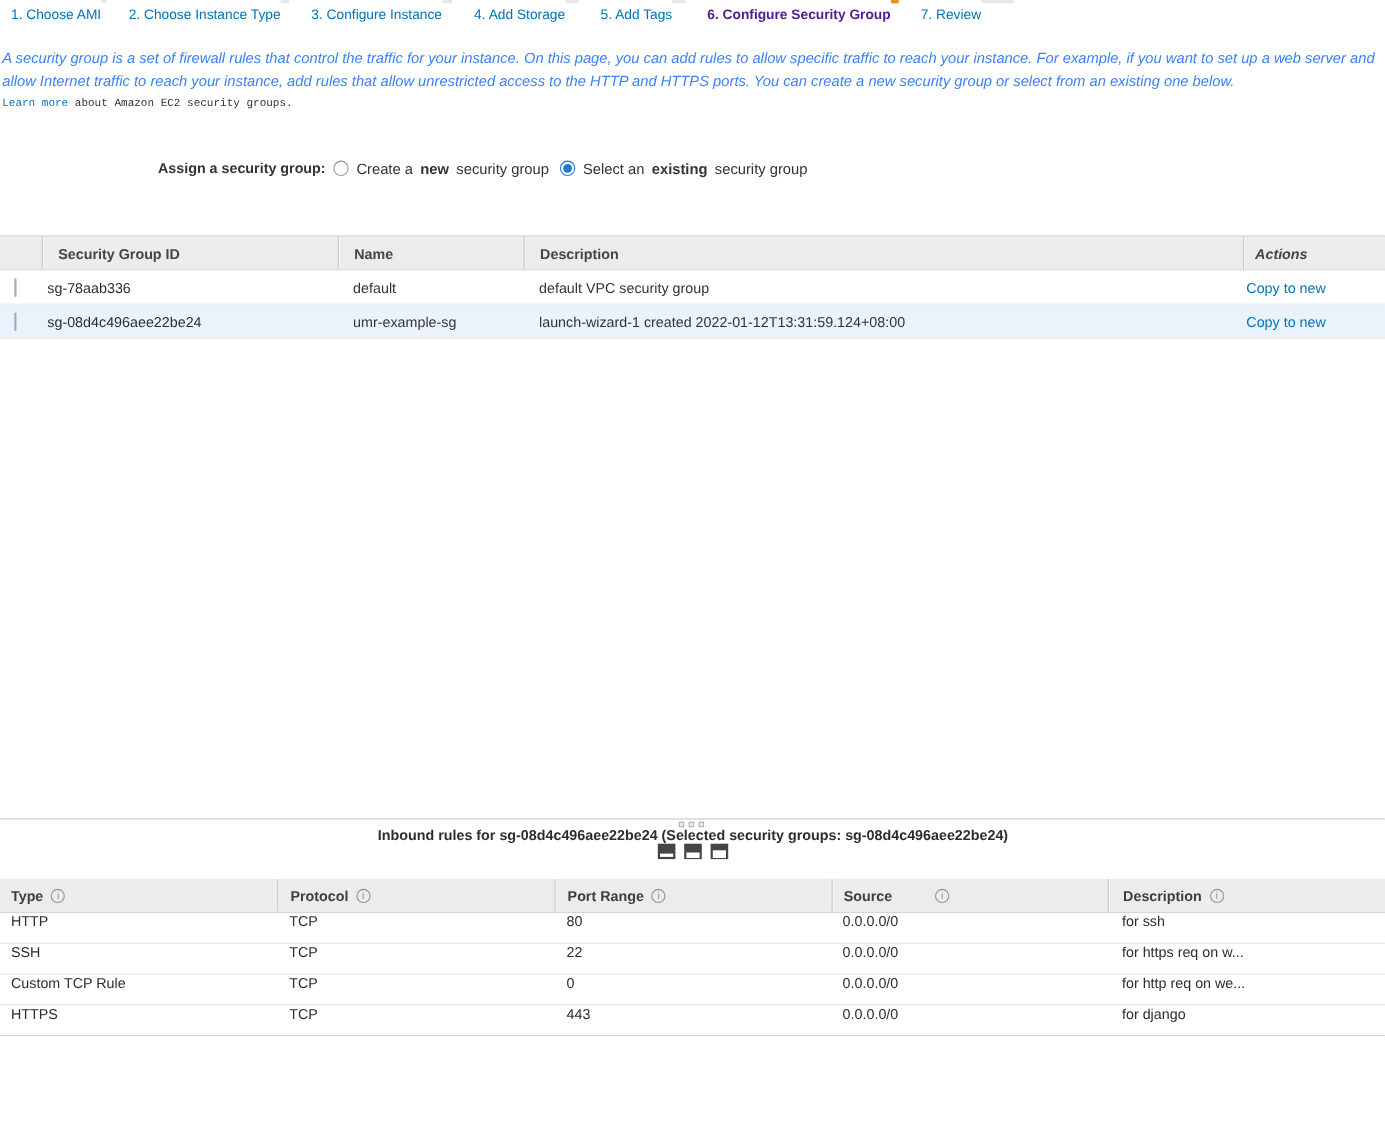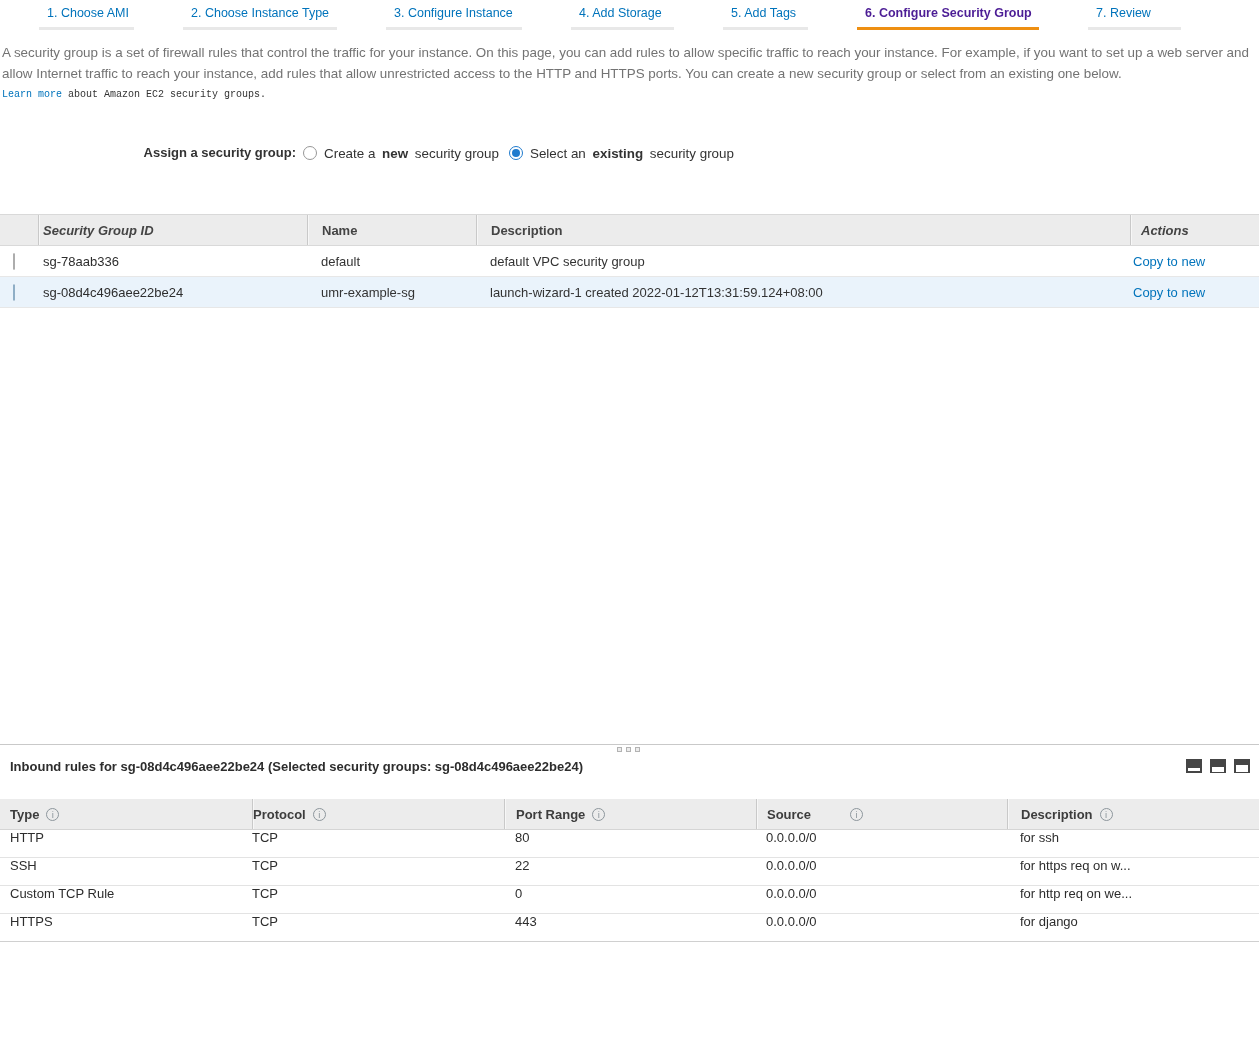--- a/index.html
+++ b/index.html
@@ -2,32 +2,32 @@
 <html><head>
 <meta charset="utf-8">
 <style>
   * { box-sizing: border-box; margin: 0; padding: 0; }
   html, body { background: #fff; }
   body { font-family: "Liberation Sans", sans-serif; color: #333; }
   #app { position: relative; width: 1259px; height: 1039px; background: #fff; overflow: hidden; }
 
   
   .tabbar { position: absolute; top: 0; left: 2px; display: flex; gap: 12px; height: 30px; }
-  .tab { display: flex; flex-direction: column; justify-content: space-between; cursor: pointer; margin-left: 37px; }
+  .tab { display: flex; flex-direction: row; justify-content: space-between; cursor: pointer; }
   .tab-label { padding: 6px 0 0 8px; font-size: 12.5px; color: #0073bb; white-space: nowrap; }
   .tab-underline { height: 3px; background: #e8e8e8; width: 100%; }
   .tab.active .tab-label { color: #4c1d95; font-weight: bold; }
   .tab.active .tab-underline { background: #ee8f12; }
   .t1 { width: 95px; } .t2 { width: 154px; } .t3 { width: 136px; } .t4 { width: 103px; }
   .t5 { width: 85px; } .t6 { width: 182px; } .t7 { width: 93px; }
 
   
   .lede { position: absolute; top: 42px; left: 2px; right: 5px; }
   h1 { font-size: 22px; font-weight: 400; color: #494949; line-height: 28px; margin-bottom: 7px; letter-spacing: 0.2px; }
-  .intro { font-size: 13.4px; line-height: 21px; color: #737373; }
+  .intro { font-size: 13.4px; line-height: 21px; color: #3b82f6; font-style: italic; }
   .learn-line { font-size: 10px; line-height: 21px; color: #333; font-family: Liberation Mono, monospace; }
   a.link { color: #0073bb; text-decoration: none; cursor: pointer; }
 
   
   .assign { position: absolute; top: 143px; left: 0; display: flex; }
   .assign-label { width: 296px; text-align: right; font-weight: bold; font-size: 13px; color: #333; padding-top: 2px; }
   .options { margin-left: 7px; display: flex; gap: 10px; }
   .option { display: flex; align-items: center; font-size: 13.4px; color: #333; height: 20px; cursor: pointer; }
   .radio { width: 14px; height: 14px; border: 1px solid #979797; border-radius: 50%; background: #fff; margin-right: 7px; position: relative; flex: none; }
   .radio.selected { border-color: #1f7bce; }
@@ -38,54 +38,54 @@
   
   .sg-table { position: absolute; top: 214px; left: 0; width: 1259px; font-size: 13px; }
   .sg-header { display: flex; height: 32px; align-items: center; background: #ececec; border-top: 1px solid #d9d9d9; border-bottom: 1px solid #d9d9d9; font-weight: bold; color: #444; }
   .sg-header .hc { height: 100%; display: flex; align-items: center; }
   .sep { border-left: 1px solid #c9c9c9; box-shadow: 1px 0 0 #f7f7f7 inset; }
   .c-check { width: 38px; flex: none; }
   .c-id { width: 269px; flex: none; }
   .c-name { width: 169px; flex: none; }
   .c-desc { width: 654px; flex: none; }
   .c-act { width: 129px; flex: none; }
-  .sg-header .c-id { padding-left: 4px; font-style: italic; }
+  .sg-header .c-id { padding-left: 14px; }
   .sg-header .c-name { padding-left: 14px; }
   .sg-header .c-desc { padding-left: 14px; }
   .sg-header .c-act { padding-left: 10px; font-style: italic; }
   .sg-row { display: flex; height: 31px; align-items: center; border-bottom: 1px solid #e7e7e7; background: #fff; cursor: pointer; }
   .sg-row.selected { background: #eaf3fb; }
   .sg-row .c-id { padding-left: 5px; color: #2d2d2d; }
   .sg-row .c-name { padding-left: 14px; }
   .sg-row .c-desc { padding-left: 14px; }
   .sg-row .c-act { padding-left: 3px; }
   .checkbox { width: 16px; height: 16px; margin-left: 13px; border: 1px solid #adadad; border-radius: 3px; background: #f3f3f3; position: relative; cursor: pointer; }
   .checkbox.checked { background: #fff; border-color: #8faec6; }
   .checkbox.checked::after { content: ""; position: absolute; left: 2px; top: 2px; right: 2px; bottom: 2px; background: #2878be; border-radius: 2px; }
 
   
   .divider { position: absolute; top: 744px; left: 0; width: 1259px; height: 12px; border-top: 1px solid #c9c9c9; cursor: row-resize; }
   .dots { position: absolute; top: 2px; left: 617px; display: flex; gap: 4px; }
   .dot { width: 5px; height: 5px; background: #ececec; border: 1px solid #b3b3b3; }
 
   
-  .inbound-head { position: absolute; top: 755px; left: 10px; right: 9px; display: flex; justify-content: space-between; align-items: center; height: 22px; }
+  .inbound-head { position: absolute; top: 755px; left: 10px; right: 9px; display: flex; justify-content: center; align-items: center; height: 22px; flex-direction: column; }
   .inbound-title { font-size: 13px; font-weight: bold; color: #2d2d2d; }
   .pane-icons { display: flex; gap: 8px; }
   .pane-icon { width: 16px; height: 14px; background: #454545; position: relative; cursor: pointer; }
   .pane-icon::after { content: ""; position: absolute; left: 2px; right: 2px; background: #fff; }
   .pane-icon.s::after { height: 3px; bottom: 2px; }
   .pane-icon.m::after { height: 5px; bottom: 1px; }
   .pane-icon.l::after { height: 7px; bottom: 1px; }
 
   .in-table { position: absolute; top: 799px; left: 0; width: 1259px; font-size: 13px; border-radius: 11px; }
   .in-header { display: flex; height: 31px; align-items: center; background: #ececec; border-bottom: 1px solid #d5d5d5; font-weight: bold; color: #3d3d3d; }
   .in-header .hc { height: 100%; display: flex; align-items: center; }
   .ic0 { width: 252px; flex: none; padding-left: 10px; }
-  .ic1 { width: 252px; flex: none; }
+  .ic1 { width: 252px; flex: none; padding-left: 11px; }
   .ic2 { width: 252px; flex: none; padding-left: 11px; }
   .ic3 { width: 251px; flex: none; padding-left: 10px; gap: 32px; }
   .ic4 { width: 252px; flex: none; padding-left: 13px; }
   .info { display: inline-block; width: 13px; height: 13px; border: 1px solid #8d969c; border-radius: 50%; font-size: 9.5px; line-height: 12px; text-align: center; color: #8d969c; margin-left: 7px; font-weight: normal; cursor: pointer; }
   .info::after { content: "i"; }
   .in-row { display: flex; height: 28px; align-items: flex-start; border-bottom: 1px solid #e3e3e3; color: #2d2d2d; }
   .in-row:last-child { border-bottom: 1px solid #d0d0d0; }
 </style>
 </head>
 <body>

